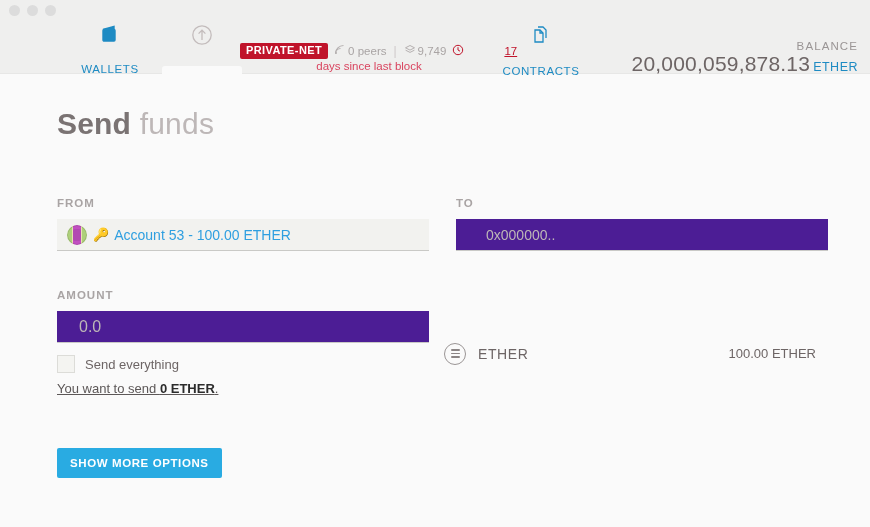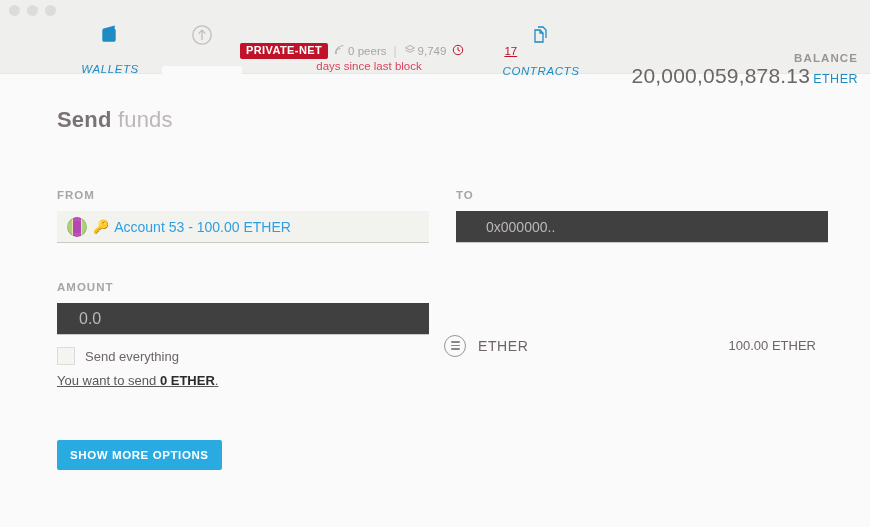--- a/index.html
+++ b/index.html
@@ -41,21 +41,20 @@
     align-items: center;
     justify-content: flex-start;
     cursor: pointer;
     position: relative;
   }
   .tab .ico { height: 24px; display: flex; align-items: center; justify-content: center; }
   .tab .lbl {
     font-size: 11.5px;
     letter-spacing: .6px;
     margin-top: 19px;
-    font-style: italic;
   }
   .tab.wallets { margin-left: 64px; }
   .tab.wallets .lbl, .tab.wallets svg { color: #1e8bc3; fill: #1e8bc3; stroke: #1e8bc3; }
   .tab.send { margin-left: 0px; }
   .tab.send .lbl { color: #b8b0b0; }
   .tab.send svg { stroke: #c3bcbc; }
   .tab.send::after {
     content: "";
     position: absolute;
     left: 6px; right: 6px; bottom: -1px;
@@ -111,40 +110,39 @@
   .balance {
     position: absolute;
     right: 12px;
     top: 20px;
     text-align: right;
   }
   .balance .cap {
     font-size: 11.5px;
     letter-spacing: 1.1px;
     color: #9a9595;
-    font-weight: bold;
-    margin-top: 12px;
+    font-weight: normal;
   }
   .balance .amt {
     font-size: 21px;
     color: #6d6565;
     letter-spacing: .2px;
     line-height: 1.15;
   }
   .balance .unit {
     font-size: 12.5px;
     color: #1e8bc3;
     letter-spacing: .5px;
     margin-left: 3px;
   }
 
   
   .page { padding: 0 0 0 57px; }
   h1.title {
-    font-size: 22px;
+    font-size: 30px;
     font-weight: normal;
     color: #bdb7b7;
     margin-top: 33px;
     letter-spacing: .2px;
   }
   h1.title b { font-weight: bold; color: #7a7373; }
 
   .form { margin-top: 56px; position: relative; }
   .cols { display: flex; gap: 12px; }
   .col { width: 372px; }
@@ -159,21 +157,21 @@
   }
   .field {
     height: 32px;
     background: #f2f2ef;
     border-bottom: 1px solid #c9c9c6;
     display: flex;
     align-items: center;
     padding: 0 10px;
     font-size: 14px;
   }
-  .field.empty { background: #404040; }
+  .field.empty { background: #4c1d95; }
   .placeholder { color: #bdb7b7; font-size: 14px; padding-left: 20px; }
   .amountfield .placeholder { padding-left: 12px; font-size: 16px; }
 
   .identicon {
     width: 20px; height: 20px; border-radius: 50%;
     margin-right: 6px;
     flex: none;
     background:
       radial-gradient(circle at 50% 18%, #c14fc0 0 22%, transparent 23%),
       radial-gradient(circle at 50% 82%, #c14fc0 0 22%, transparent 23%),

